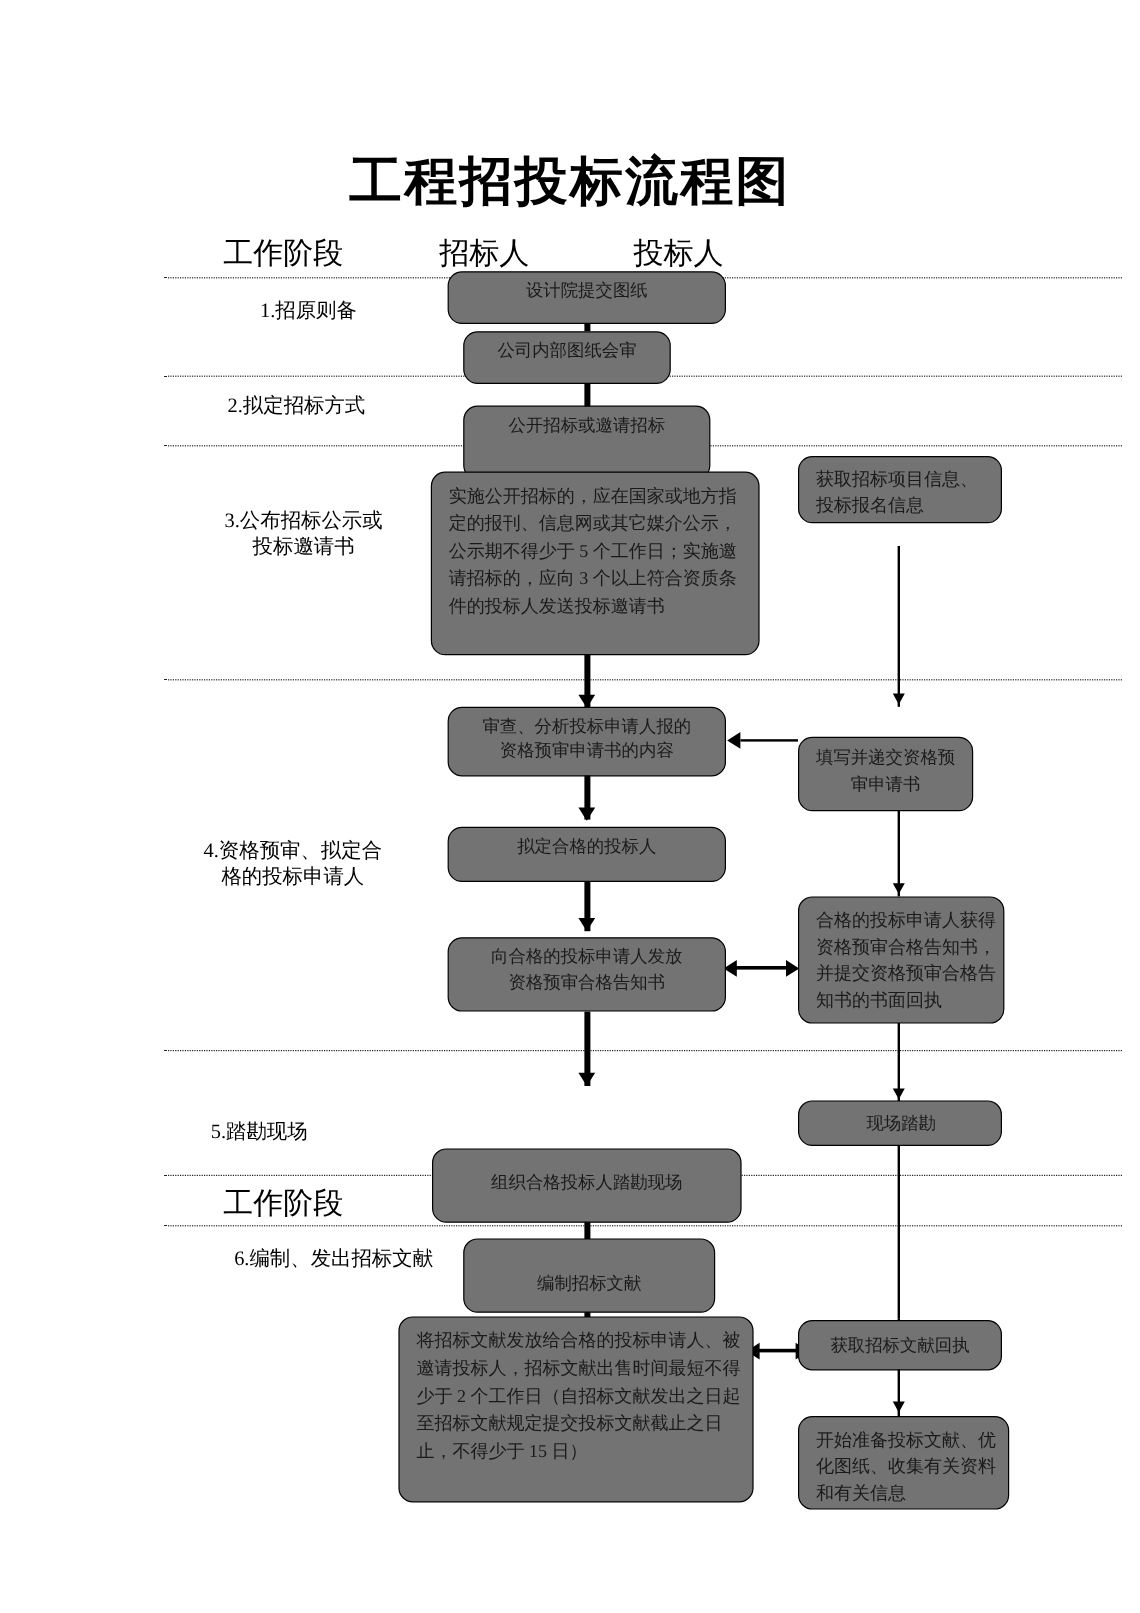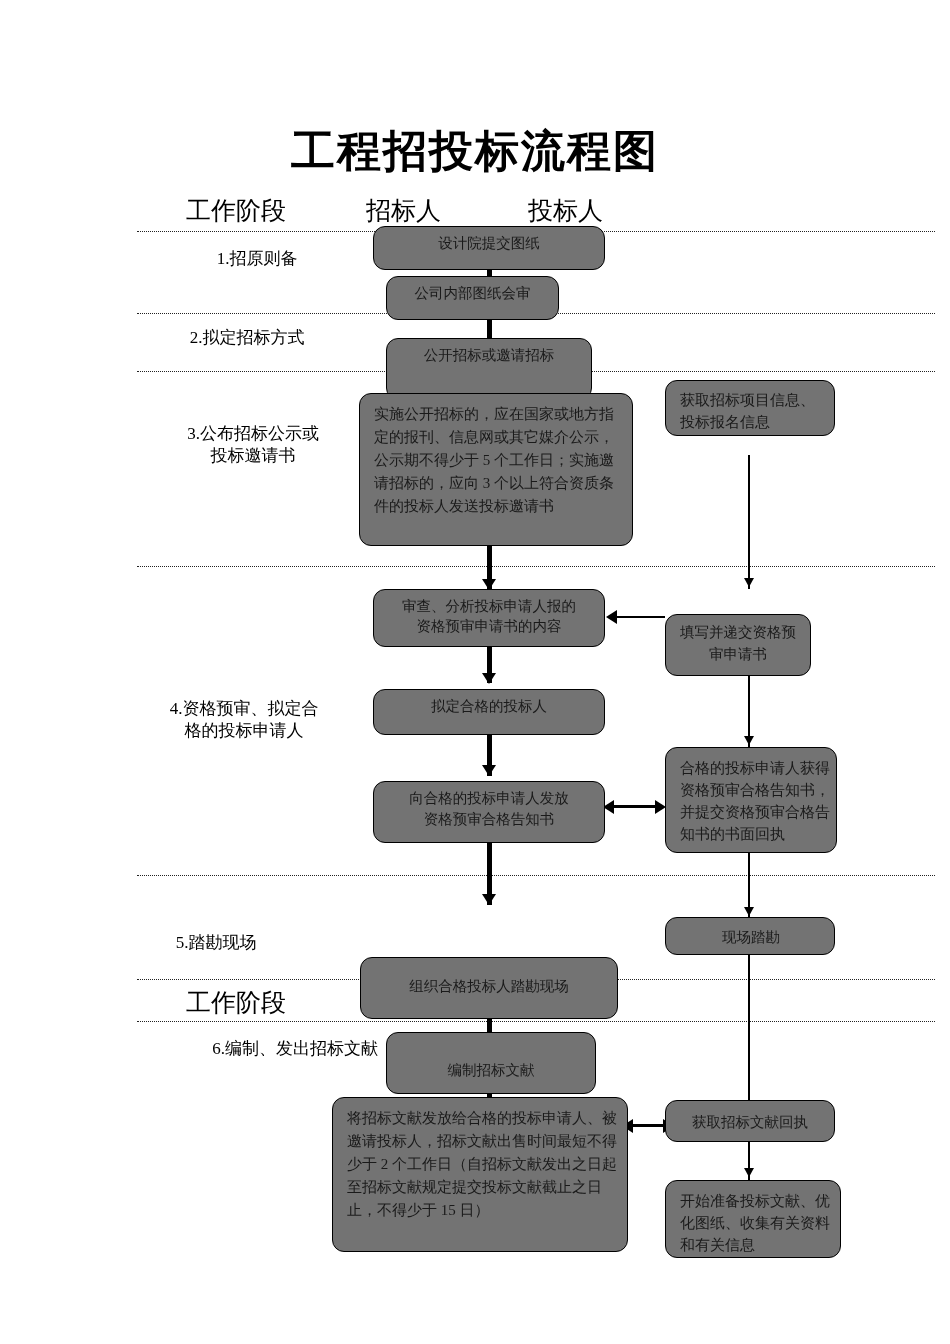--- a/index.html
+++ b/index.html
@@ -66,21 +66,21 @@
   <div class="hdr" style="left:366px;top:986px;">招标人</div>
   <div class="hdr" style="left:528px;top:986px;">投标人</div>
 
   <div class="stage" style="left:152px;top:248px;width:210px;">1.招原则备</div>
   <div class="stage" style="left:142px;top:327px;width:210px;">2.拟定招标方式</div>
   <div class="stage" style="left:148px;top:423px;width:210px;">3.公布招标公示或
 投标邀请书</div>
   <div class="stage" style="left:136px;top:698px;width:216px;">4.资格预审、拟定合
 格的投标申请人</div>
   <div class="stage" style="left:126px;top:932px;width:180px;">5.踏勘现场</div>
-  <div class="stage" style="left:170px;top:1038px;width:250px;">6.编制、发出招标文献</div>
+  <div class="stage" style="left:153px;top:1038px;width:250px;">6.编制、发出招标文献</div>
 
   <div class="vline" style="left:487px;top:258px;width:5px;height:18px;"></div>
   <div class="ar-down" style="left:482px;top:262px;"></div>
 
   <div class="vline" style="left:487px;top:302px;width:5px;height:48px;"></div>
 
   <div class="vline" style="left:487px;top:368px;width:5px;height:32px;"></div>
 
   <div class="vline" style="left:487px;top:540px;width:5px;height:50px;"></div>
   <div class="ar-down" style="left:482px;top:579px;"></div>

